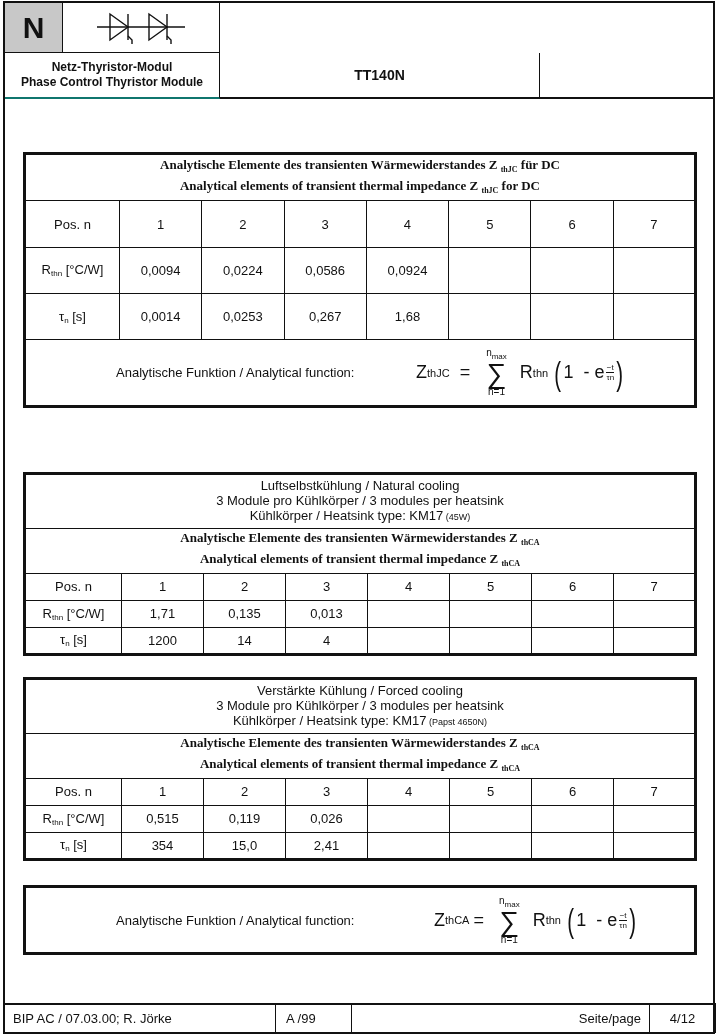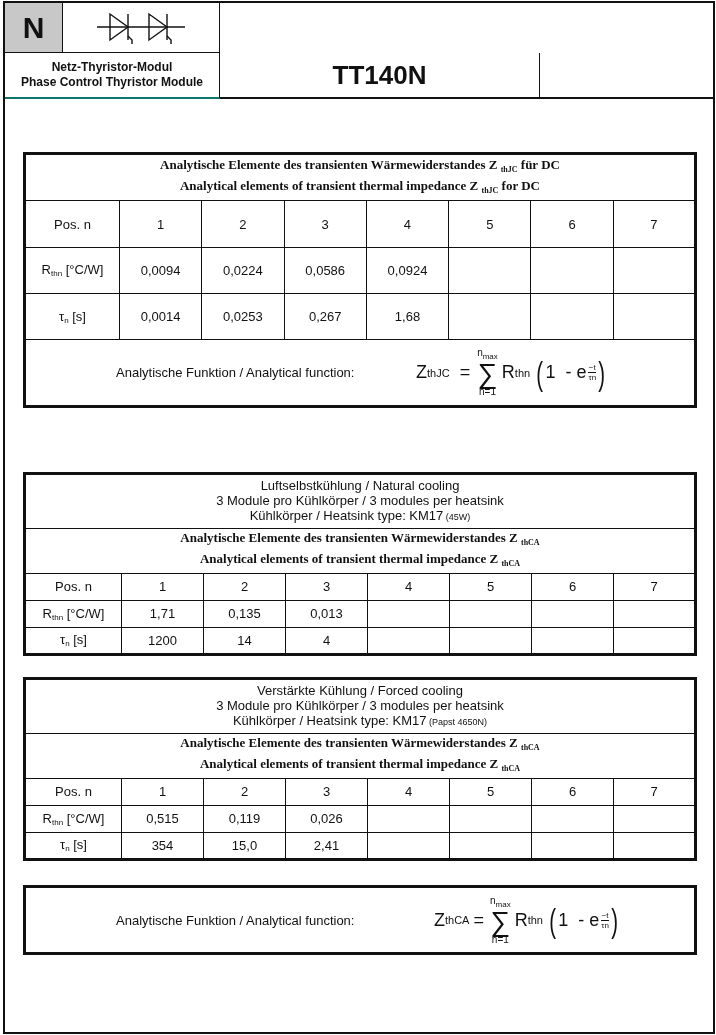--- a/index.html
+++ b/index.html
@@ -8,36 +8,36 @@
     .page { position: absolute; left: 3px; top: 1px; width: 712px; height: 1033px; border: 2px solid #111; }
     .abs { position: absolute; }
     
     .hdr-n { left: 0; top: 0; width: 58px; height: 50px; background: #c8c8c8; border-right: 1px solid #111; border-bottom: 1px solid #111; display:flex; align-items:center; justify-content:center; font-weight: bold; font-size: 30px; }
     .hdr-sym { left: 58px; top: 0; width: 157px; height: 50px; border-right: 1px solid #111; border-bottom: 1px solid #111; display:flex; align-items:center; justify-content:center; }
     .hdr-title { left: 215px; top: 0; width: 320px; height: 50px; border-right: 1px solid #111; border-bottom: 1px solid #111; display:flex; align-items:center; justify-content:center; font-size: 28px; }
     .hdr-logo { left: 535px; top: 0; width: 173px; height: 50px; border-bottom: 1px solid #111; display:flex; flex-direction:column; align-items:center; justify-content:flex-start; padding-top: 5px; }
     .hdr-logo .tag { font-size: 8.5px; letter-spacing: -0.2px; }
     .hdr-logo .brand { font-size: 34px; line-height: 30px; letter-spacing: 2px; font-family: "DejaVu Sans", sans-serif; transform: scaleY(0.9); }
     .hdr-sub { left: 0; top: 50px; width: 215px; height: 46px; border-right: 1px solid #111; border-bottom: 2px solid #0f766e; display:flex; flex-direction:column; align-items:center; justify-content:center; font-weight:bold; font-size: 12px; line-height: 15px; }
-    .hdr-type { left: 215px; top: 50px; width: 320px; height: 46px; border-right: 1px solid #111; border-bottom: 2px solid #111; display:flex; align-items:center; justify-content:center; font-weight:bold; font-size: 26px; }
+    .hdr-type { left: 215px; top: 50px; width: 320px; height: 46px; border-right: 1px solid #111; border-bottom: 2px solid #111; display:flex; align-items:center; justify-content:center; font-weight:bold; font-size: 14px; }
     .hdr-empty { left: 535px; top: 50px; width: 173px; height: 46px; border-bottom: 2px solid #111; }
 
     table { border-collapse: collapse; position: absolute; table-layout: fixed; }
     td { border: 1px solid #111; text-align: center; font-size: 13px; }
     .tbl { border: 3px solid #111; }
     .title-cell { font-weight: bold; font-size: 13px; line-height: 16px; font-family: Liberation Serif, serif; }
     .info-cell { font-size: 13px; line-height: 15px; }
     sub.s { font-size: 8px; vertical-align: -3px; font-weight: bold; }
     sub.n { font-size: 8px; vertical-align: -2px; }
     .small { font-size: 9px; }
     .func { display:flex; align-items:center; height: 100%; }
     .func-label { font-size: 13px; }
     .formula { display:inline-flex; align-items:center; font-size: 18px; }
     .formula .sub { font-size: 11px; vertical-align: -6px; }
-    .sigma { display:inline-flex; flex-direction:column; align-items:center; margin: 0 4px; line-height: 1; }
+    .sigma { display:inline-flex; flex-direction:column; align-items:center; margin: 0 13px; line-height: 1; }
     .sigma .lim { font-size: 10px; }
     .sigma .sym { font-size: 28px; line-height: 26px; }
     .paren { font-size: 34px; font-weight: 100; transform: scaleX(0.6); display:inline-block; line-height: 1; }
     .exp { display:inline-flex; flex-direction:column; font-size: 8px; vertical-align: 10px; margin-left: 2px; line-height: 9px; text-align:center; }
     .exp .num { border-bottom: 1px solid #111; }
 
     .footer td { font-size: 13px; border: 1px solid #111; }
   </style>
 </head>
 <body>
@@ -276,13 +276,29 @@
         <span style="white-space:pre;">1  - e</span>
         <span class="exp">
             <span class="num">−t</span>
             <span>τn</span>
           </span>
         <span class="paren">)</span>
       </span>
     </div>
   </div>
 
+  <table class="footer" style="left:-1px; top:1000px; width:712px; height:30px; border-top:2px solid #111;">
+    <colgroup>
+        <col style="width:271px">
+        <col style="width:76px">
+        <col>
+        <col style="width:66px">
+      </colgroup>
+    <tbody>
+        <tr>
+      <td style="text-align:left; padding-left:8px;">BIP AC / 07.03.00; R. Jörke</td>
+      <td style="text-align:left; padding-left:10px;">A /99</td>
+      <td style="text-align:right; padding-right:8px;">Seite/page</td>
+      <td>4/12</td>
+    </tr>
+  </tbody>
+    </table>
 </div>
 
 </body></html>

